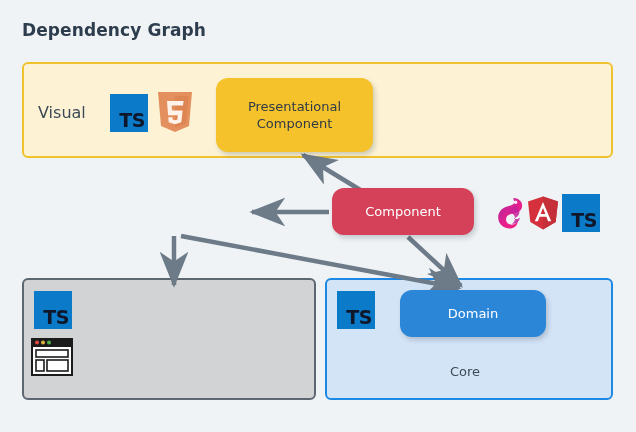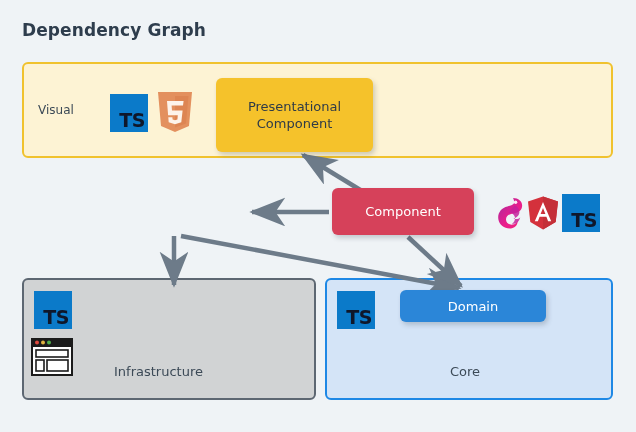--- a/index.html
+++ b/index.html
@@ -43,21 +43,21 @@
   }
 
   #layer-visual {
     left: 22px; top: 62px;
     width: 591px; height: 96px;
     background: #fdf3d4;
     border: 2px solid #f0c22e;
   }
   #label-visual {
     left: 38px; top: 103px;
-    font-size: 12px;
+    font-size: 16px;
   }
 
   #layer-infrastructure {
     left: 22px; top: 278px;
     width: 294px; height: 122px;
     background: #d1d3d4;
     border: 2px solid #5d6772;
   }
   #label-infrastructure {
     left: 114px; top: 364px;
@@ -70,21 +70,21 @@
     border: 2px solid #1e88e5;
   }
   #label-core {
     left: 450px; top: 364px;
   }
 
   
   .node {
     position: absolute;
     box-sizing: border-box;
-    border-radius: 6px;
+    border-radius: 12px;
     display: flex;
     align-items: center;
     justify-content: center;
     text-align: center;
     color: #ffffff;
     font-size: 13px;
     line-height: 17px;
     box-shadow: 2px 3px 5px rgba(40,55,70,0.22);
     z-index: 4;
   }
@@ -105,21 +105,21 @@
     width: 142px; height: 47px;
     background: #d6415a;
   }
   #node-adapter {
     left: 99px; top: 290px;
     width: 146px; height: 47px;
     background: #4b5865;
   }
   #node-domain {
     left: 400px; top: 290px;
-    width: 146px; height: 32px;
+    width: 146px; height: 47px;
     background: #2b86d8;
   }
 
   
   .logo {
     position: absolute;
     z-index: 5;
   }
   .logo-ts {
     background: #0b7ac9;
@@ -155,21 +155,20 @@
 <body>
 
 <div id="stage">
 
   <div id="page-title">Dependency Graph</div>
 
   <div class="layer" id="layer-visual"></div>
   <div class="layer-label" id="label-visual">Visual</div>
 
   <div class="layer" id="layer-infrastructure"></div>
-  <div class="layer-label" id="label-infrastructure">Infrastructure</div>
 
   <div class="layer" id="layer-core"></div>
   <div class="layer-label" id="label-core">Core</div>
 
   <svg id="arrows" viewBox="0 0 636 432">
     <defs>
       <marker id="ah" markerWidth="9" markerHeight="9" refX="7.4" refY="3.2" orient="auto" markerUnits="strokeWidth">
         <path d="M0,0 L8,3.2 L0,6.4 L2.2,3.2 Z" fill="#6d7b89"></path>
       </marker>
     </defs>

